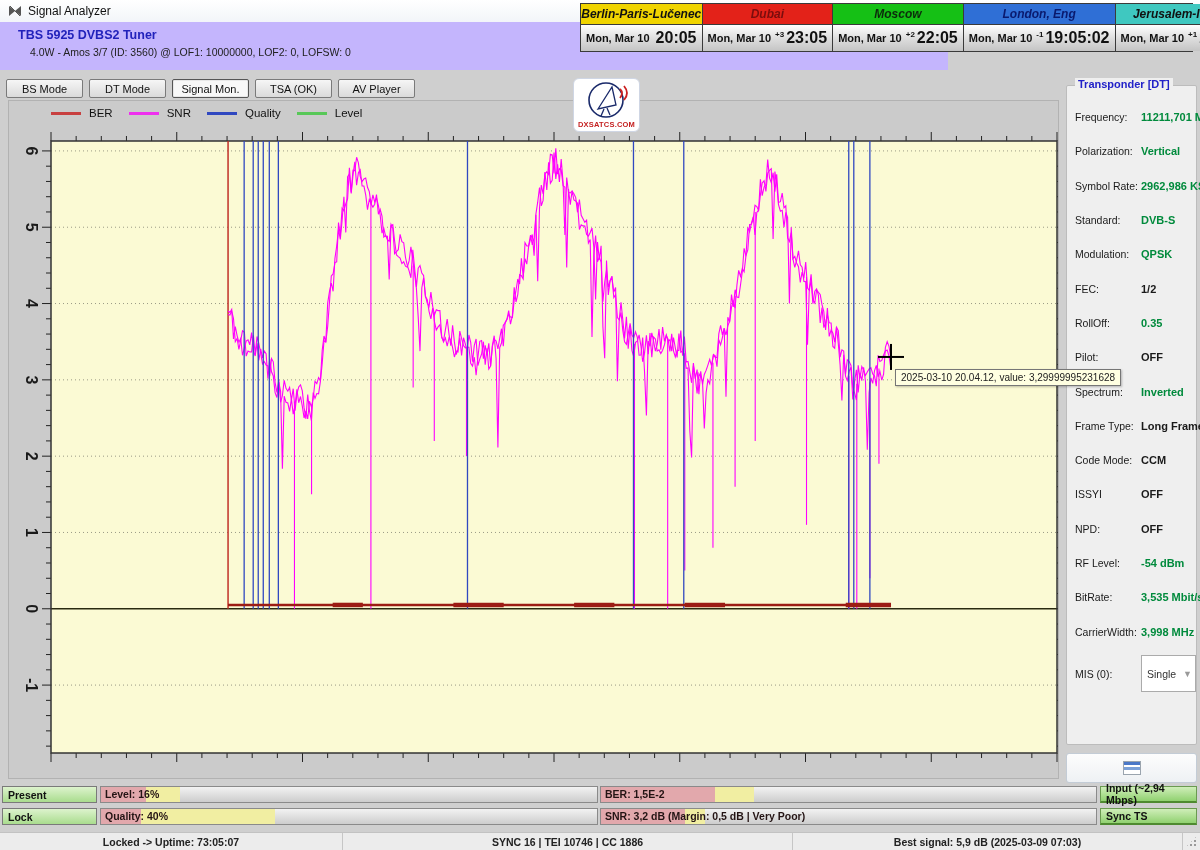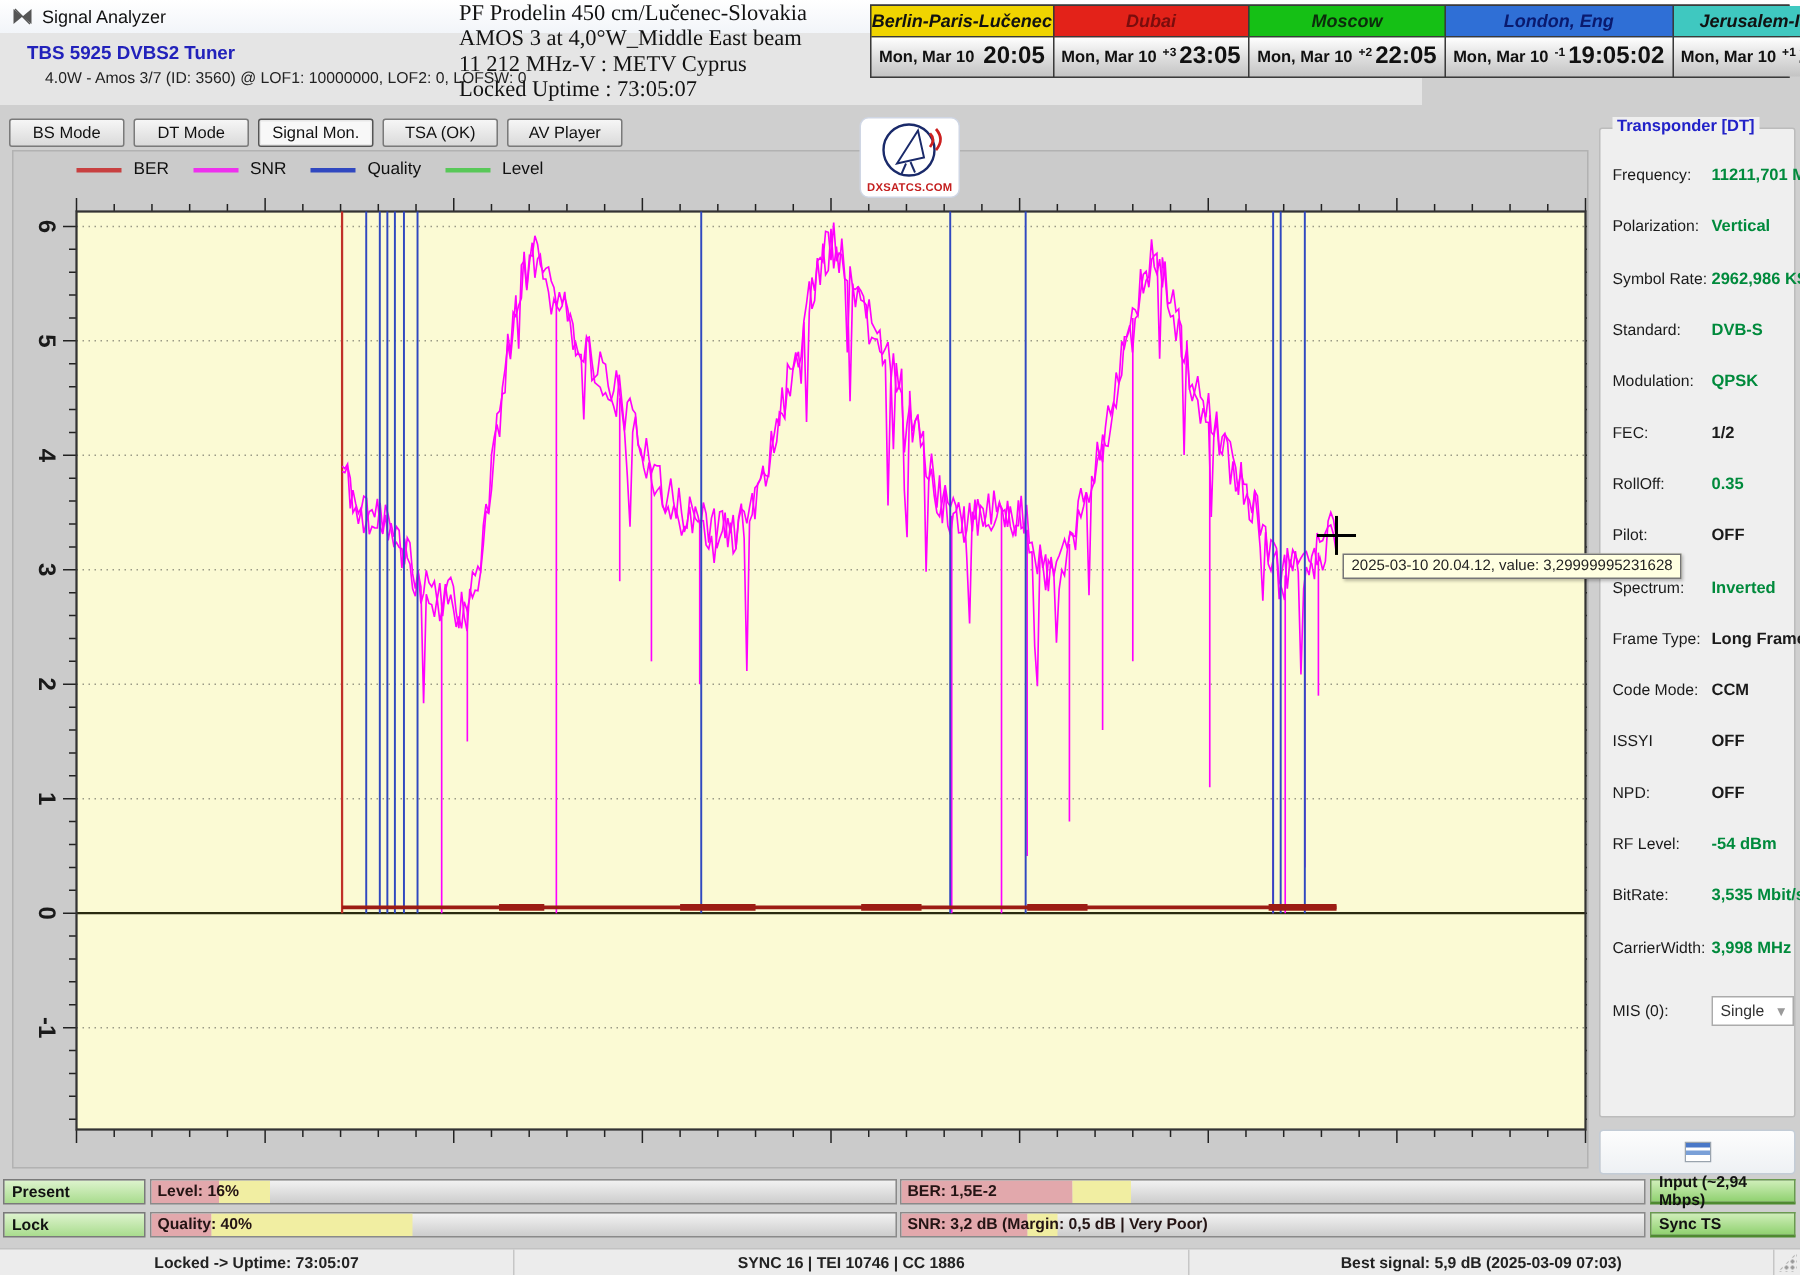--- a/index.html
+++ b/index.html
@@ -1,20 +1,20 @@
 <!DOCTYPE html>
 <html><head>
 <meta charset="utf-8">
 <style>
   html,body{margin:0;padding:0;background:#888;}
   *{box-sizing:border-box;}
   #screen{position:relative;width:1200px;height:850px;background:#cfcfcf;overflow:hidden;
           font-family:"Liberation Sans",sans-serif;color:#1a1a1a;}
   
-  #topband{position:absolute;left:0;top:0;width:948px;height:70px;background:#e5e5e5;}
+  #topband{position:absolute;left:0;top:0;width:948px;height:70px;background:#c4b5fd;}
   #titlebar{position:absolute;left:0;top:0;width:1200px;height:22px;
             background:linear-gradient(#ffffff,#f2f5f9);display:flex;align-items:center;}
   #titlebar .appicon{width:14px;height:14px;margin:0 6px 0 8px;}
   #titlebar .title{font-size:12px;color:#111;}
   #tunerblock{position:absolute;left:18px;top:28px;}
   #tunername{font-size:12.5px;font-weight:bold;color:#2222bb;}
   #tunerdetails{font-size:10.5px;color:#222;margin:4px 0 0 12px;}
   #noteblock{position:absolute;left:306px;top:1px;font-family:"Liberation Serif",serif;
              font-size:15px;line-height:17px;color:#111;white-space:nowrap;}
   
@@ -53,21 +53,21 @@
   
   #tpanel{position:absolute;left:1066px;top:85px;width:131px;height:660px;background:#efefef;
           border:1px solid #bcbcbc;border-radius:2px;}
   #tpanel-title{position:absolute;left:8px;top:-8px;background:#efefef;padding:0 3px;
                 font-size:11px;font-weight:bold;color:#2222c8;}
   #trows{position:absolute;left:0;top:14px;width:100%;}
   .trow{display:flex;align-items:center;height:34.3px;padding-left:8px;}
   .tlabel{font-size:10.5px;color:#1a1a1a;flex:0 0 66px;}
   .tvalue{font-size:11px;font-weight:bold;white-space:nowrap;}
   #misrow{display:flex;align-items:center;height:30px;padding-left:8px;margin-top:10px;}
-  #misselect{width:56px;height:20px;background:#fff;border:1px solid #ababab;display:flex;
+  #misselect{width:56px;height:37px;background:#fff;border:1px solid #ababab;display:flex;
              align-items:center;justify-content:space-between;padding:0 3px 0 5px;font-size:10.5px;color:#333;}
   #misselect .chev{color:#9a9a9a;font-size:9px;}
   #tlistbtn{position:absolute;left:1066px;top:753px;width:131px;height:30px;
             background:linear-gradient(#fdfdfd,#eef1f4);border:1px solid #c3ccd6;border-radius:3px;
             display:flex;align-items:center;justify-content:center;}
   
   .greenbar{position:absolute;height:17px;background:linear-gradient(#ddf3cd,#a9dc8e);
             border:1px solid #7a7a7a;font-size:10.5px;font-weight:bold;color:#111;
             display:flex;align-items:center;padding-left:5px;}
   .greenbar2{position:absolute;height:17px;background:linear-gradient(#cfeeb9,#90d170);
@@ -99,26 +99,20 @@
       <svg class="appicon" viewBox="0 0 14 14">
         <polygon points="1,2 7,7 1,12" fill="#555"></polygon>
         <polygon points="13,2 7,7 13,12" fill="#555"></polygon>
         <line x1="2" y1="2" x2="12" y2="12" stroke="#555" stroke-width="1"></line>
       </svg>
       <span class="title">Signal Analyzer</span>
     </div>
     <div id="tunerblock">
       <div id="tunername">TBS 5925 DVBS2 Tuner</div>
       <div id="tunerdetails">4.0W - Amos 3/7 (ID: 3560) @ LOF1: 10000000, LOF2: 0, LOFSW: 0</div>
-    </div>
-    <div id="noteblock">
-      <div>PF Prodelin 450 cm/Lučenec-Slovakia</div>
-      <div>AMOS 3 at 4,0°W_Middle East beam</div>
-      <div>11 212 MHz-V : METV Cyprus</div>
-      <div>Locked Uptime : 73:05:07</div>
     </div>
 
     <div id="clocks">
       <div class="clock">
         <div class="chead" style="background: rgb(240, 212, 0); color: rgb(17, 17, 17);">Berlin-Paris-Lučenec</div>
         <div class="cbody">
           <span class="cdate">Mon, Mar 10</span>
           <span class="coffset"></span>
           <span class="ctime">20:05</span>
         </div>

